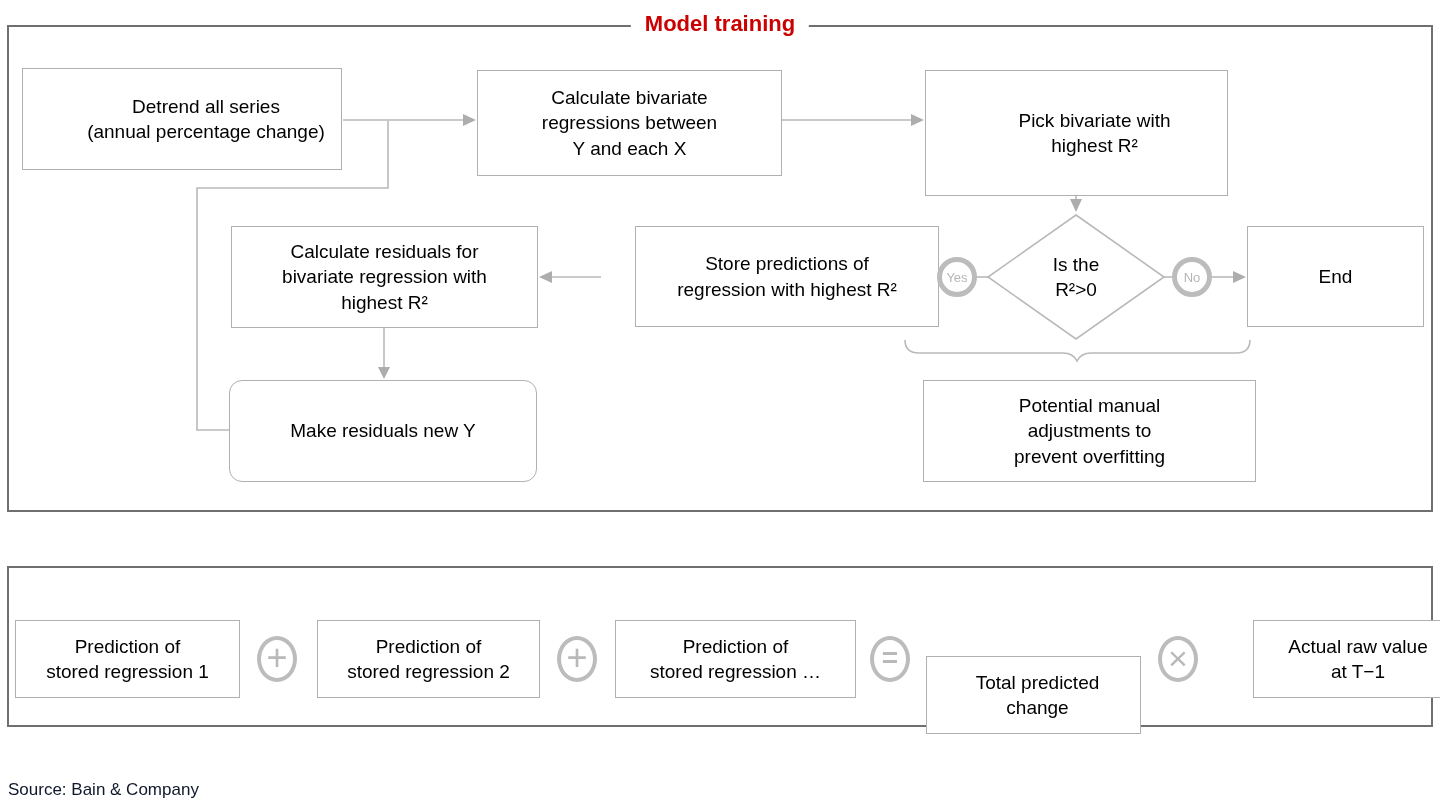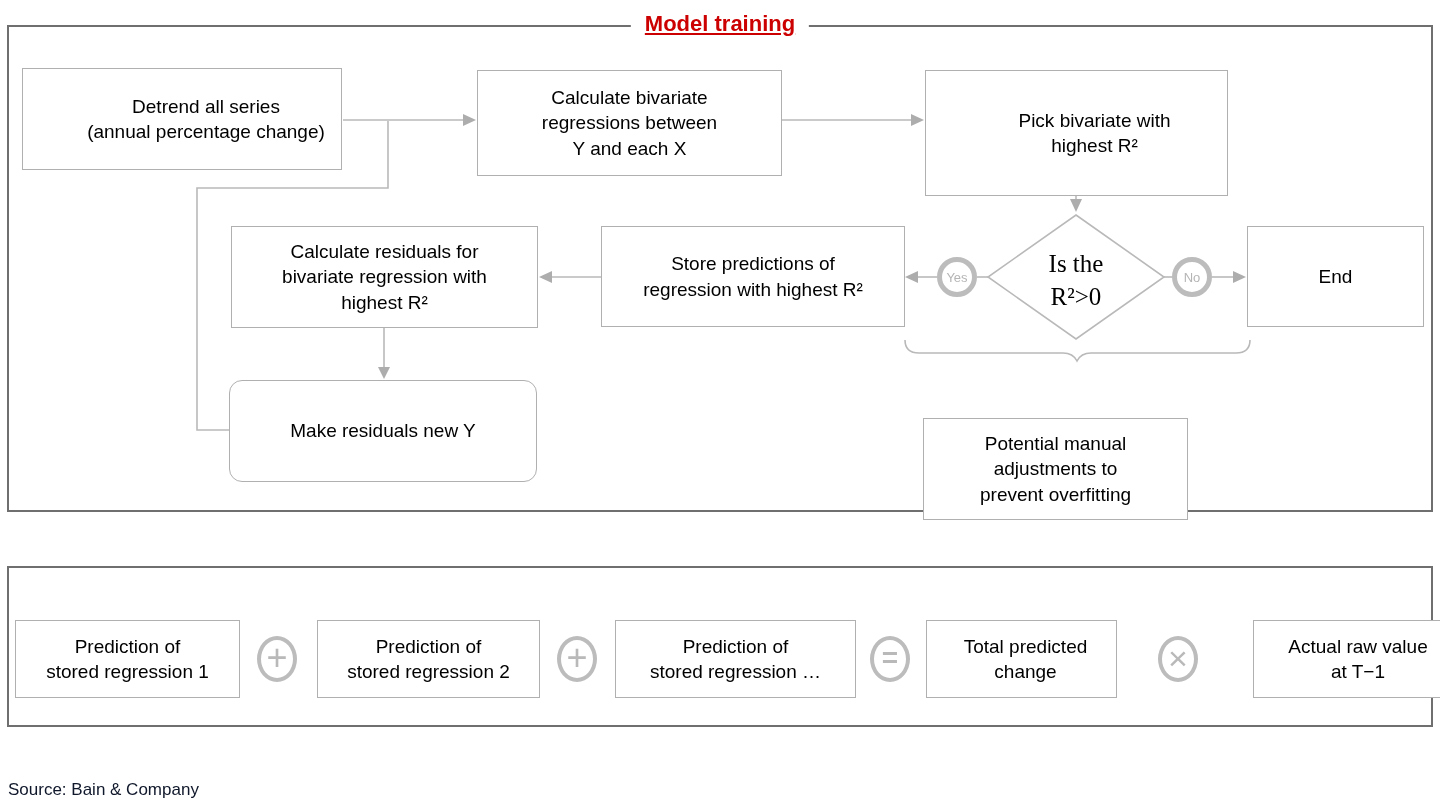--- a/index.html
+++ b/index.html
@@ -14,22 +14,22 @@
     position:absolute;transform:translateX(-50%);background:#fff;padding:0 14px;
     font-size:22px;font-weight:bold;color:#cc0000;white-space:nowrap;z-index:5;
   }
   .node{
     position:absolute;box-sizing:border-box;background:#fff;border:1.5px solid #b0b0b0;
     display:flex;align-items:center;justify-content:center;text-align:center;
     font-size:19px;line-height:1.32;z-index:3;
   }
   .node span{white-space:pre-line;}
   .plain-label{
-    position:absolute;display:flex;align-items:flex-start;justify-content:center;text-align:center;
-    font-size:25px;line-height:1.32;z-index:4;background:transparent;font-family:Liberation Serif, serif;
+    position:absolute;display:flex;align-items:center;justify-content:center;text-align:center;
+    font-size:19px;line-height:1.32;z-index:4;background:transparent;
   }
   .plain-label span{white-space:pre-line;}
   .tag-circle{
     position:absolute;box-sizing:border-box;width:40px;height:40px;border-radius:50%;
     border:5px solid #bcbcbc;background:#fff;display:flex;align-items:center;justify-content:center;
     font-size:13px;font-weight:normal;color:#b5b5b5;z-index:4;
   }
   .op-circle{
     position:absolute;box-sizing:border-box;width:40px;height:46px;border-radius:50%;
     border:4px solid #bcbcbc;background:#fff;display:flex;align-items:center;justify-content:center;
@@ -69,48 +69,48 @@
       <polygon points="1076,212 1070,199 1082,199"></polygon>
       <polygon points="539,277 552,271 552,283"></polygon>
       <polygon points="905,277 918,271 918,283"></polygon>
       <polygon points="1246,277 1233,271 1233,283"></polygon>
       <polygon points="384,379 378,367 390,367"></polygon>
     </g>
     <polygon points="1076,215 1164,277 1076,339 988,277" fill="#ffffff" stroke="#b9b9b9" stroke-width="1.6"></polygon>
   </svg>
 
   <div class="section" style="left:7px;top:25px;width:1426px;height:487px;"></div>
-  <div class="section-title" style="left:720px;top:11px;text-decoration:underline;">Model training</div>
+  <div class="section-title" style="left:720px;top:11px;">Model training</div>
 
   <div class="node" style="left:22px;top:68px;width:320px;height:102px;padding-left:48px;">
     <span>Detrend all series
 (annual percentage change)</span>
   </div>
   <div class="node" style="left:477px;top:70px;width:305px;height:106px;">
     <span>Calculate bivariate
 regressions between
 Y and each X</span>
   </div>
   <div class="node" style="left:925px;top:70px;width:303px;height:126px;padding-left:36px;">
     <span>Pick bivariate with
 highest R²</span>
   </div>
   <div class="node" style="left:231px;top:226px;width:307px;height:102px;">
     <span>Calculate residuals for
 bivariate regression with
 highest R²</span>
   </div>
-  <div class="node" style="left:601px;top:226px;width:304px;height:101px;">
+  <div class="node" style="left:635px;top:226px;width:304px;height:101px;">
     <span>Store predictions of
 regression with highest R²</span>
   </div>
   <div class="node" style="left:1247px;top:226px;width:177px;height:101px;">
     <span>End</span>
   </div>
-  <div class="node" style="left:923px;top:380px;width:265px;height:102px;margin-top:38px;">
+  <div class="node" style="left:923px;top:380px;width:333px;height:102px;">
     <span>Potential manual
 adjustments to
 prevent overfitting</span>
   </div>
   <div class="node" style="left:229px;top:380px;width:308px;height:102px;border-radius:13px;">
     <span>Make residuals new Y</span>
   </div>
 
   <div class="plain-label" style="left:1006px;top:247px;width:140px;height:60px;">
     <span>Is the
@@ -139,21 +139,21 @@
   <div class="op-circle op-plus" style="left:557px;top:636px;">
     <span>+</span>
   </div>
   <div class="node" style="left:615px;top:620px;width:241px;height:78px;">
     <span>Prediction of
 stored regression …</span>
   </div>
   <div class="op-circle op-eq" style="left:870px;top:636px;">
     <span>=</span>
   </div>
-  <div class="node" style="left:926px;top:620px;width:191px;height:78px;padding-left:8px;">
+  <div class="node" style="left:926px;top:656px;width:215px;height:78px;padding-left:8px;">
     <span>Total predicted
 change</span>
   </div>
   <div class="op-circle op-times" style="left:1158px;top:636px;">
     <span>×</span>
   </div>
   <div class="node" style="left:1253px;top:620px;width:210px;height:78px;">
     <span>Actual raw value
 at T−1</span>
   </div>

